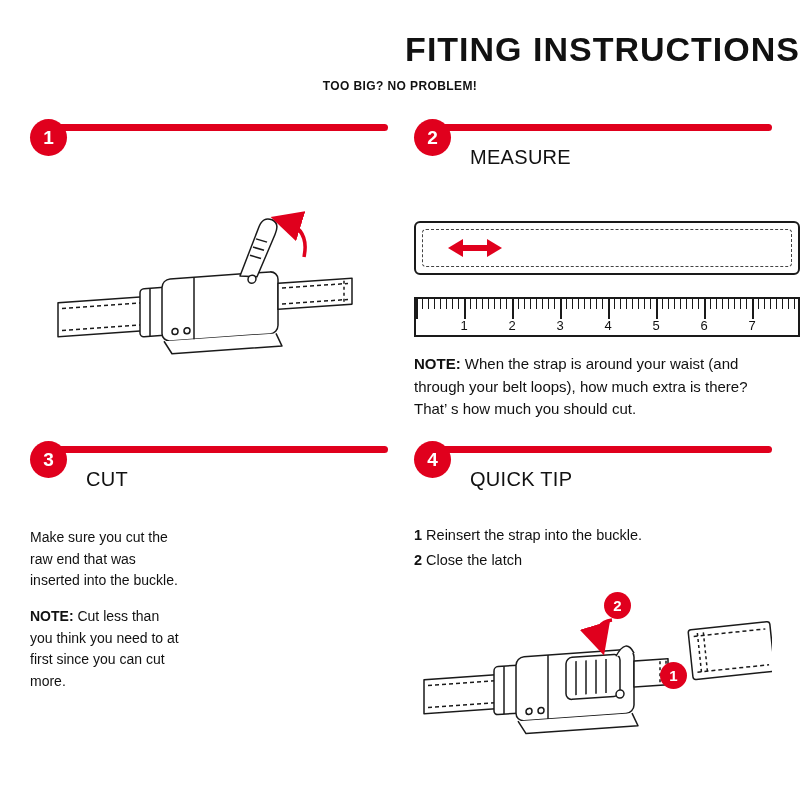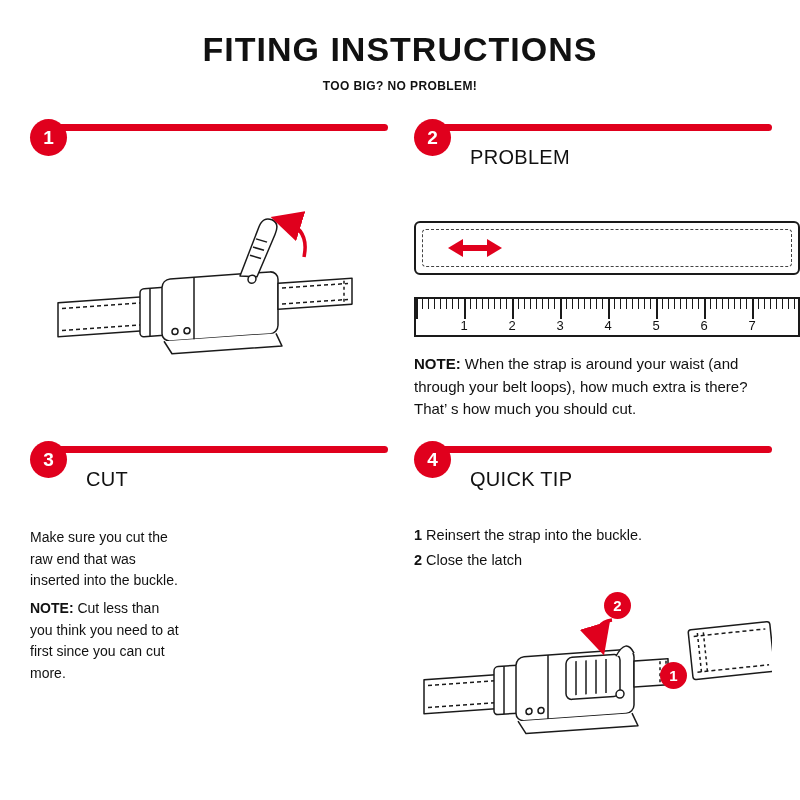--- a/index.html
+++ b/index.html
@@ -1,21 +1,21 @@
 <!DOCTYPE html>
 <html style="--red: #e0001d;"><head>
 <meta charset="utf-8">
 <style>
   *{box-sizing:border-box;margin:0;padding:0;}
   html,body{background:#fff;}
   body{width:800px;height:800px;font-family:"Liberation Sans","DejaVu Sans",sans-serif;color:#111;}
   :root{--red:#e0001d;--ink:#1a1a1a;}
   .page{position:relative;width:800px;height:800px;overflow:hidden;background:#fff;}
   .header{padding-top:30px;text-align:center;}
-  .title{font-size:34px;font-weight:700;letter-spacing:1px;color:#111;}
+  .title{font-size:34px;font-weight:700;letter-spacing:1px;color:#111;text-align:right;}
   .subtitle{margin-top:10px;font-size:12px;font-weight:700;letter-spacing:.4px;}
   .grid{display:grid;grid-template-columns:358px 358px;grid-template-rows:322px 340px;column-gap:26px;padding:26px 28px 0 30px;}
   .quad{position:relative;}
   .step-header{position:relative;height:64px;}
   .step-circle{position:absolute;left:0;top:0;width:37px;height:37px;border-radius:50%;background:var(--red);color:#fff;font-size:19px;font-weight:700;display:flex;align-items:center;justify-content:center;}
   .step-bar{position:absolute;left:18px;right:0;top:5px;height:7px;border-radius:4px;background:var(--red);}
   .step-heading{position:absolute;left:56px;top:27px;font-size:20px;letter-spacing:.3px;color:#111;}
   
   .art1 svg{display:block;margin:28px auto 0;}
   
@@ -29,21 +29,21 @@
     background-size:100% 20px,100% 10px;
     background-repeat:no-repeat;
     background-position:0 0;}
   .ruler-numbers{position:absolute;left:24px;right:0;bottom:2px;display:flex;}
   .ruler-numbers span{flex:0 0 48px;text-align:center;font-size:13px;color:#111;}
   .note{margin-top:16px;font-size:15px;line-height:1.5;width:97%;}
   .note strong{font-weight:700;}
   
   .cut-row{display:flex;gap:6px;margin-top:22px;}
   .cut-text{width:150px;font-size:14px;line-height:1.55;}
-  .cut-text p + p{margin-top:6px;}
+  .cut-text p + p{margin-top:14px;}
   .cut-art{position:relative;flex:1;height:245px;}
   .angle-label{position:absolute;left:84px;top:0;font-size:14px;color:#111;white-space:nowrap;}
   .cut-art svg{position:absolute;left:10px;top:16px;}
   
   .tips{margin-top:18px;font-size:14.5px;line-height:1.75;}
   .tips strong{font-weight:700;}
   .art4{position:relative;height:205px;margin-top:4px;}
   .art4 svg.buckle4{position:absolute;left:6px;top:0;}
   .badge{position:absolute;width:27px;height:27px;border-radius:50%;background:var(--red);color:#fff;font-size:15px;font-weight:700;display:flex;align-items:center;justify-content:center;}
   .badge-two{left:190px;top:14px;}
@@ -96,21 +96,21 @@
           </g>
           <path d="M250,46 Q256,18 230,10" stroke="#e0001d" stroke-width="3.5" fill="none" marker-end="url(#ah1)"></path>
         </svg>
       </div>
     </section>
 
     <section class="quad">
       <div class="step-header">
         <div class="step-circle">2</div>
         <div class="step-bar"></div>
-        <div class="step-heading">PROBLEM</div>
+        <div class="step-heading">MEASURE</div>
       </div>
       <div class="measure-strap">
         <div class="stitch"></div>
         <svg class="measure-arrow" width="58" height="26" viewBox="0 0 58 26">
           <polygon points="2,13 17,4 17,22" fill="#e0001d"></polygon>
           <rect x="15" y="10" width="28" height="6" fill="#e0001d"></rect>
           <polygon points="56,13 41,4 41,22" fill="#e0001d"></polygon>
         </svg>
       </div>
       <div class="ruler">

